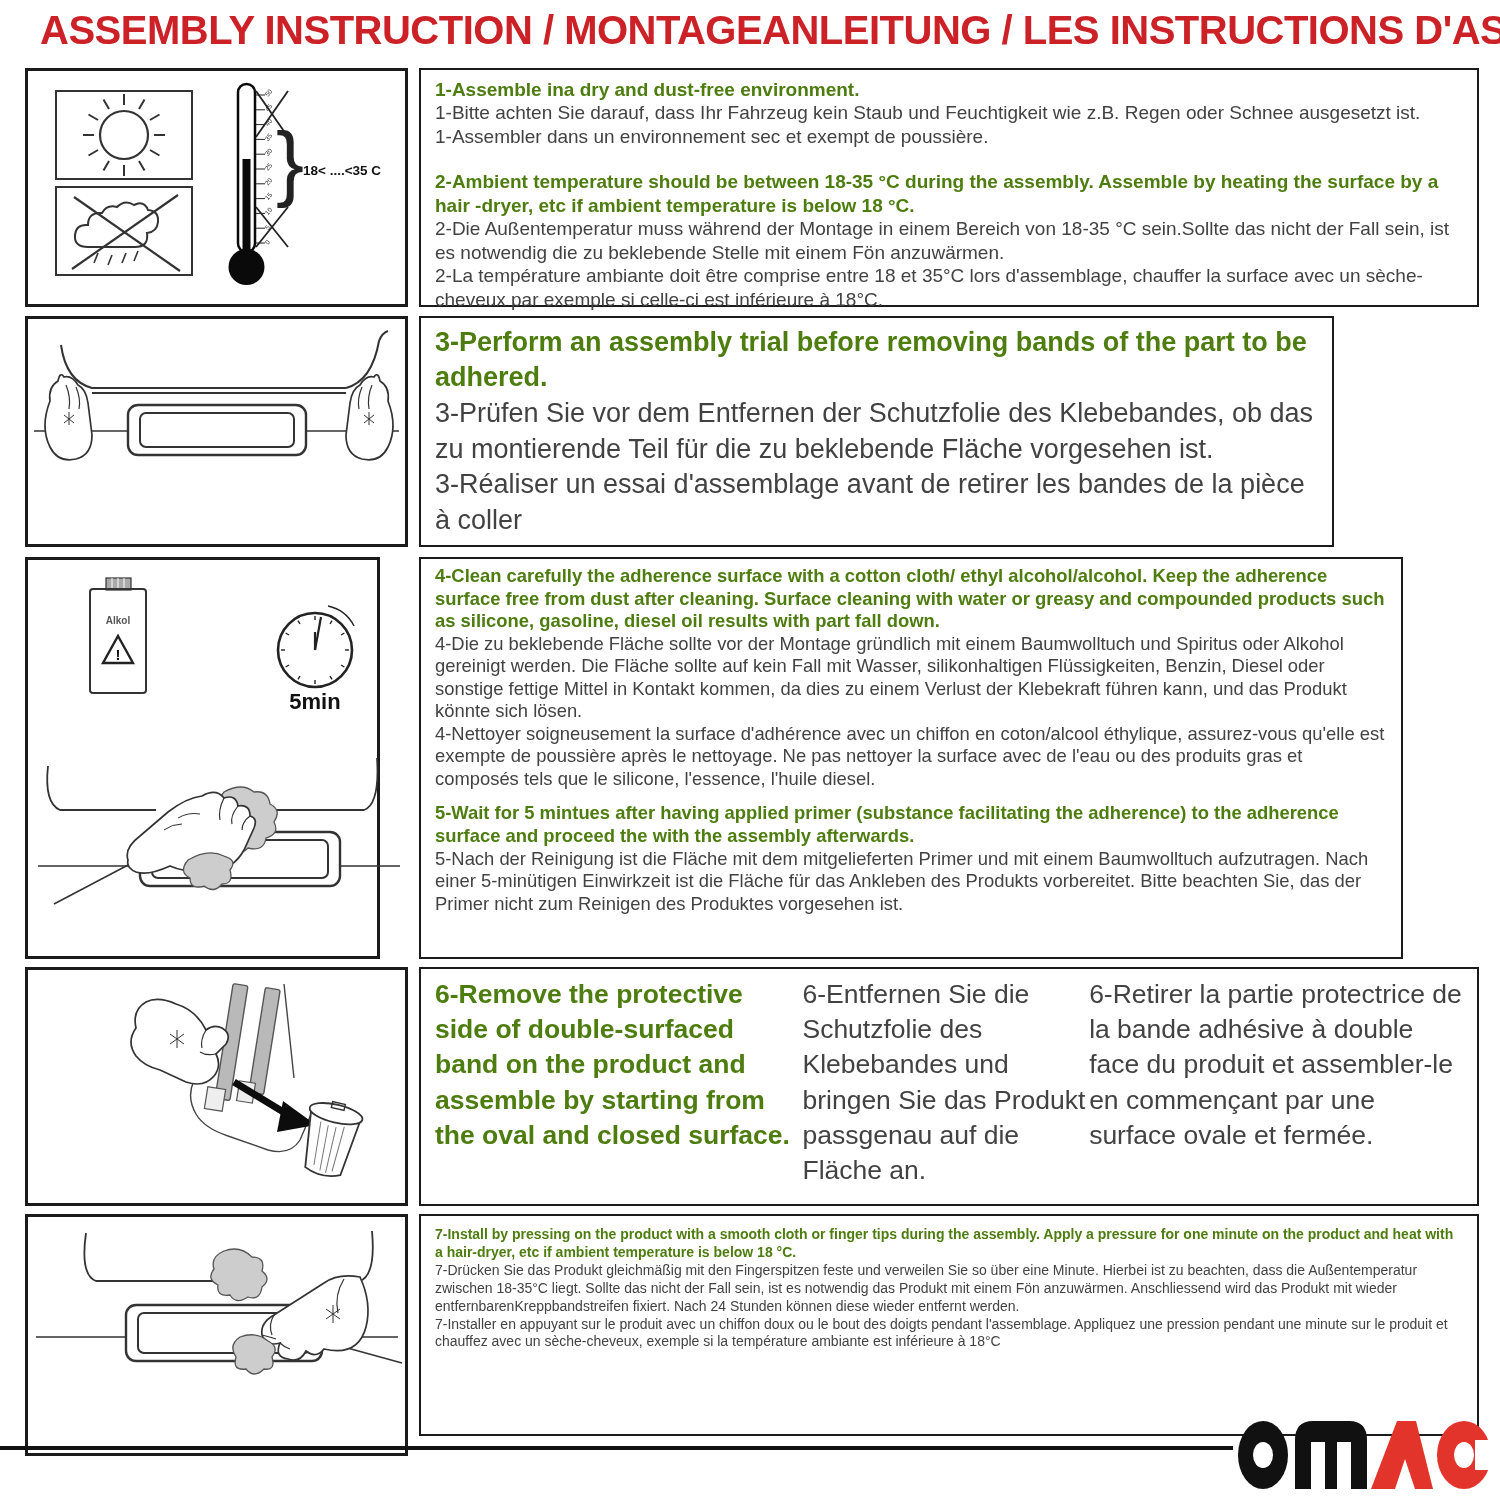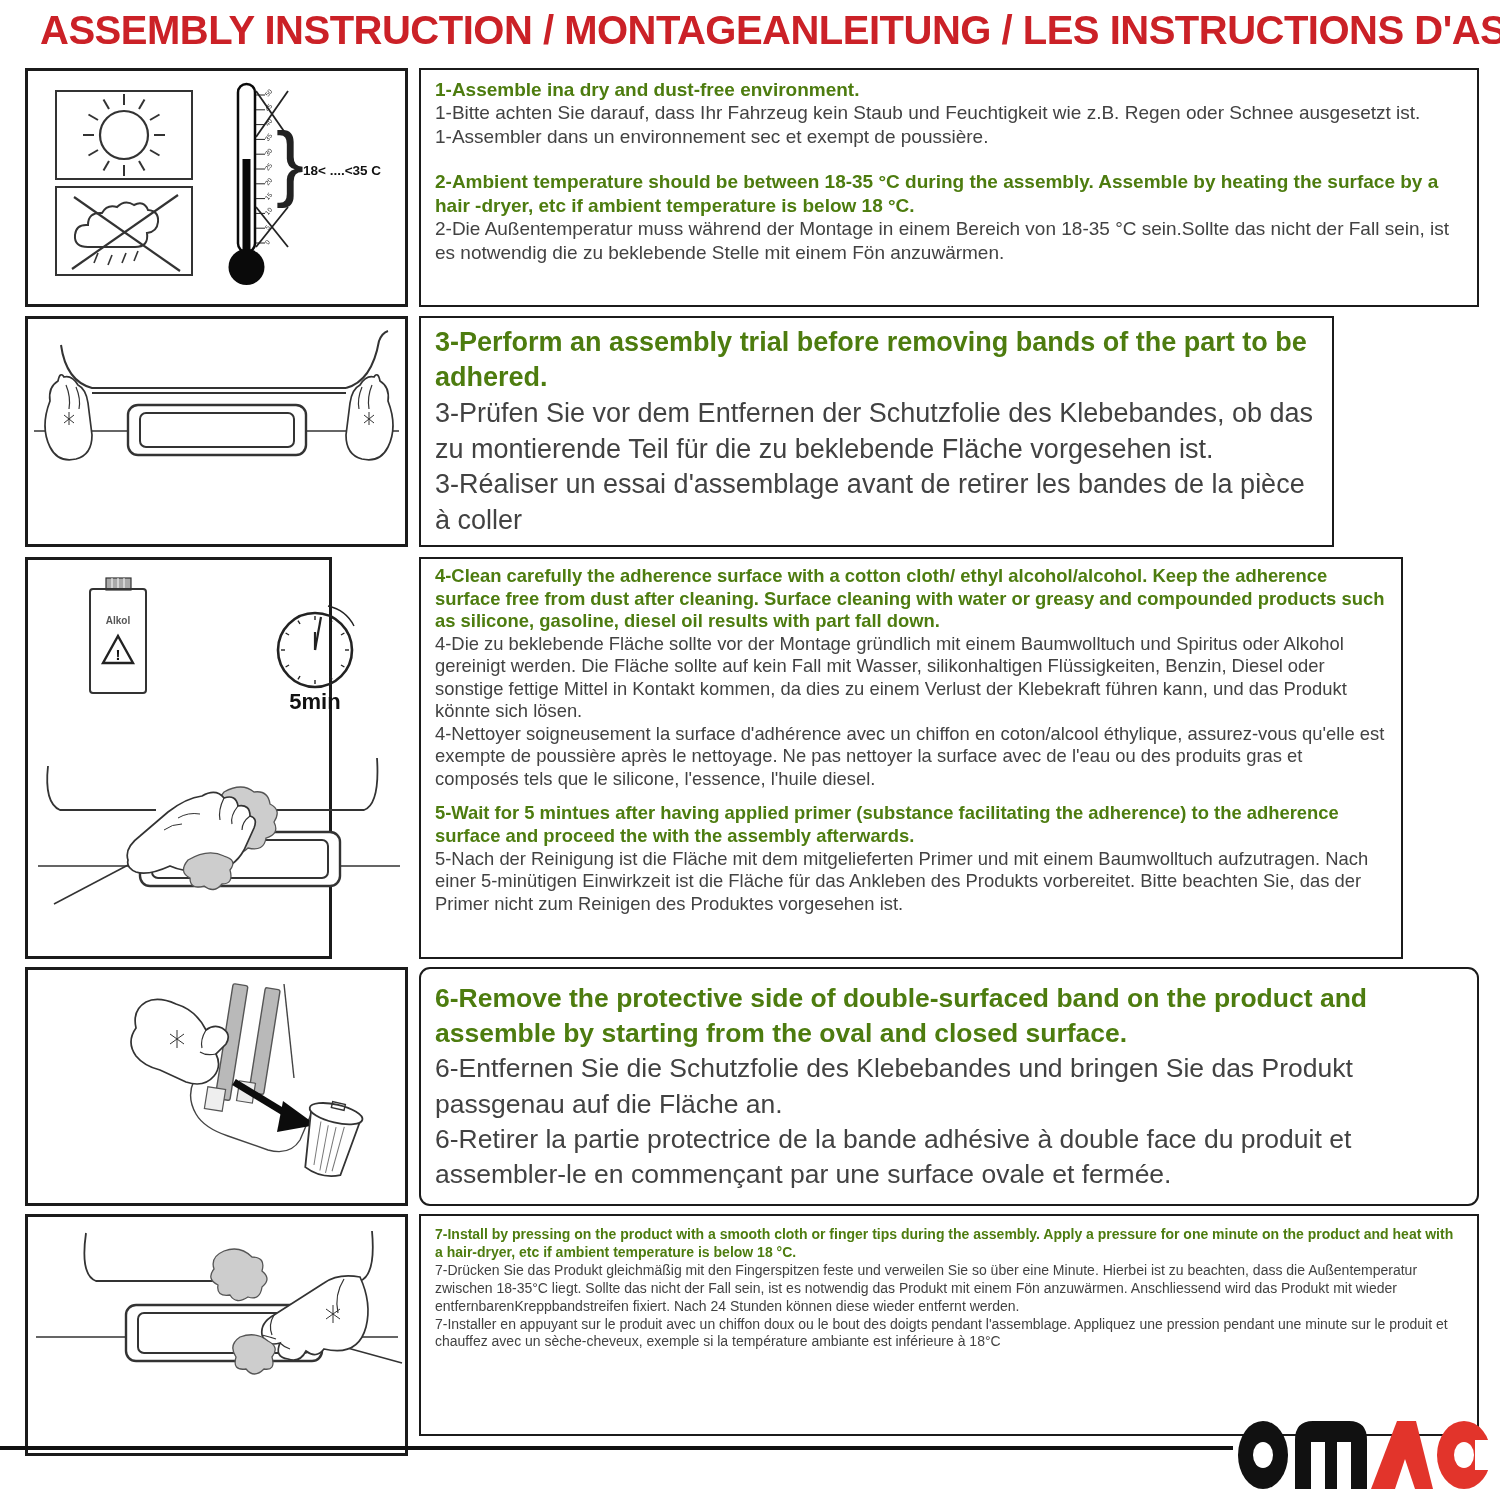--- a/index.html
+++ b/index.html
@@ -8,21 +8,21 @@
   .title{position:absolute;left:40px;top:8px;width:1440px;font-size:40px;font-weight:bold;
          letter-spacing:-0.5px;color:#cb2127;white-space:nowrap;}
   .imgbox{position:absolute;box-sizing:border-box;border:3px solid #1b1b1b;background:#fff;}
   .txtbox{position:absolute;box-sizing:border-box;border:2px solid #1b1b1b;background:#fff;
           padding:8px 14px;color:#424242;}
   .txtbox p{margin:0;}
   .b{font-weight:bold;color:#4d7c0f;}
   .t1{font-size:19px;line-height:1.235;}
   .t2{font-size:27px;line-height:1.32;display:flex;flex-direction:column;justify-content:center;}
   .t3{font-size:18.4px;line-height:1.225;padding-top:6px;}
-  .t4{font-size:26.5px;line-height:1.33;display:flex;flex-direction:column;justify-content:center;border-radius:11px;}
+  .t4{font-size:26.5px;line-height:1.33;display:flex;flex-direction:row;}
   .t5{font-size:14px;line-height:1.28;padding-top:10px;}
   .gap1{height:22px;} .gap3{height:12px;}
   .divider{position:absolute;left:0;top:1446px;width:1233px;height:4px;background:#111;}
   svg{display:block;}
 </style>
 </head>
 <body>
 
 <div class="page">
 
@@ -105,20 +105,21 @@
     </svg>
   </div>
 
   <div class="txtbox t1" style="left:419px;top:68px;width:1060px;height:239px;">
     <p class="b">1-Assemble ina dry and dust-free environment.</p>
     <p>1-Bitte achten Sie darauf, dass Ihr Fahrzeug kein Staub und Feuchtigkeit wie z.B. Regen oder Schnee ausgesetzt ist.</p>
     <p>1-Assembler dans un environnement sec et exempt de poussière.</p>
     <div class="gap1"></div>
     <p class="b">2-Ambient temperature should be between 18-35 °C  during the assembly. Assemble by heating the surface by a hair -dryer, etc if ambient temperature is below 18 °C.</p>
     <p>2-Die Außentemperatur muss während der Montage in einem Bereich von 18-35 °C  sein.Sollte das nicht der Fall sein, ist es notwendig die zu beklebende Stelle mit einem Fön anzuwärmen.</p>
+    <p>2-La température ambiante doit être comprise entre 18 et 35°C lors d'assemblage, chauffer la surface avec un sèche-cheveux par exemple si celle-ci est inférieure à 18°C.</p>
   </div>
 
   <div class="imgbox" style="left:25px;top:316px;width:383px;height:231px;">
     <svg width="377" height="225" viewBox="0 0 377 225">
       <line x1="6" y1="112" x2="371" y2="112" stroke="#333" stroke-width="1.6"></line>
       <g fill="none" stroke="#333" stroke-width="2">
         <path d="M33,26 Q38,62 64,69 L318,69"></path>
         <path d="M64,74 L318,74"></path>
         <path d="M318,69 Q344,62 351,22 Q354,14 360,12"></path>
       </g>
@@ -138,21 +139,21 @@
       </g>
     </svg>
   </div>
 
   <div class="txtbox t2" style="left:419px;top:316px;width:915px;height:231px;">
     <p class="b">3-Perform an assembly trial before removing bands of the part to be adhered.</p>
     <p>3-Prüfen Sie vor dem Entfernen der Schutzfolie des Klebebandes, ob das zu montierende Teil für die zu beklebende Fläche vorgesehen ist.</p>
     <p>3-Réaliser un essai d'assemblage avant de retirer les bandes de la pièce à coller</p>
   </div>
 
-  <div class="imgbox" style="left:25px;top:557px;width:307px;height:402px;">
+  <div class="imgbox" style="left:25px;top:557px;width:355px;height:402px;">
     <svg width="377" height="396" viewBox="0 0 377 396">
       <g>
         <rect x="78" y="18" width="25" height="12" fill="#aaa" stroke="#333" stroke-width="1.2"></rect>
         <line x1="84" y1="18" x2="84" y2="30" stroke="#fff" stroke-width="1"></line>
         <line x1="90" y1="18" x2="90" y2="30" stroke="#fff" stroke-width="1"></line>
         <line x1="96" y1="18" x2="96" y2="30" stroke="#fff" stroke-width="1"></line>
         <rect x="62" y="29" width="56" height="104" rx="3" fill="none" stroke="#333" stroke-width="2"></rect>
         <text x="90" y="64" font-size="10" font-weight="bold" fill="#555" text-anchor="middle">Alkol</text>
         <g>
           <path d="M90,76 L105,103 L75,103 Z" fill="none" stroke="#222" stroke-width="2.4"></path>

